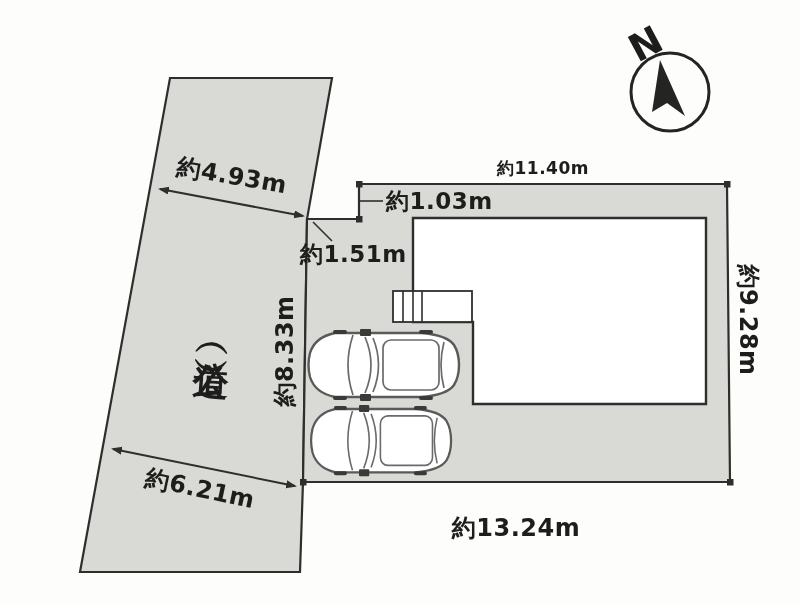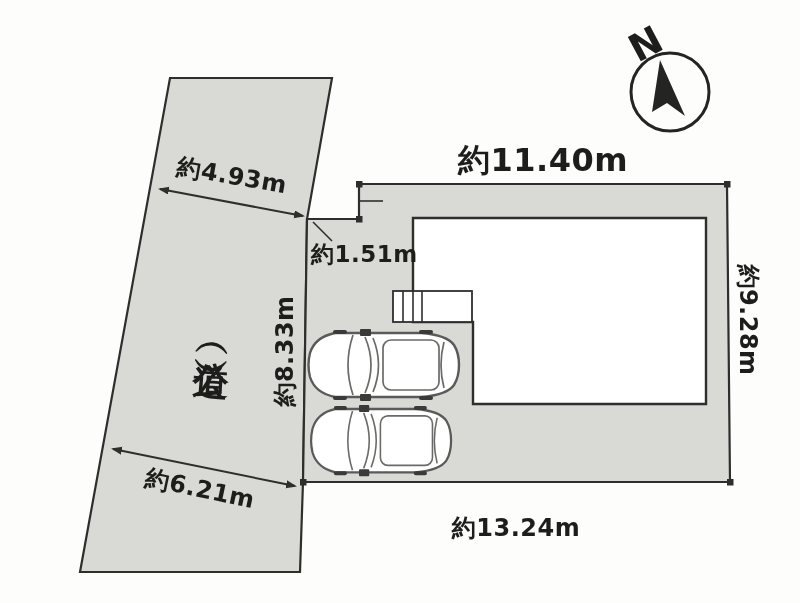--- a/index.html
+++ b/index.html
@@ -21,23 +21,23 @@
   .car-line{fill:none;stroke:#6a6a68;stroke-width:1.7;}
   .car-dark{fill:#3a3a38;stroke:none;}
   .compass-ring{fill:none;stroke:#242422;stroke-width:3;}
   .needle{fill:#242422;}
   
   .lbl{
     position:absolute;font-weight:700;color:var(--c-text,#1d1d1b);
     white-space:nowrap;line-height:1;letter-spacing:.5px;
   }
   #lbl-4-93 {left:232px;top:176px;font-size:24px;transform:translate(-50%,-50%) rotate(10deg);}
-  #lbl-11-40{left:543px;top:160px;font-size:32px;transform:translate(-50%,-50%);}
+  #lbl-11-40{left:543px;top:168px;font-size:17px;transform:translate(-50%,-50%);}
   #lbl-1-03 {left:386px;top:201px;font-size:23px;transform:translate(0,-50%);}
-  #lbl-1-51 {left:311px;top:254px;font-size:23px;transform:translate(0,-50%);}
+  #lbl-1-51 {left:300px;top:254px;font-size:23px;transform:translate(0,-50%);}
   #lbl-9-28 {left:748px;top:320px;font-size:24px;transform:translate(-50%,-50%) rotate(90deg);}
   #lbl-8-33 {left:285px;top:351px;font-size:24px;transform:translate(-50%,-50%) rotate(-90deg);}
   #lbl-6-21 {left:200px;top:489px;font-size:24px;transform:translate(-50%,-50%) rotate(12deg);}
   #lbl-13-24{left:516px;top:504px;font-size:24px;transform:translate(-50%,-50%);margin-top:24px;}
   #lbl-road {left:214px;top:336px;font-size:36px;letter-spacing:2px;
              writing-mode:vertical-rl;transform:translate(-50%,-50%) rotate(4deg);}
   #lbl-north{left:646px;top:44px;font-size:38px;transform:translate(-50%,-50%) rotate(-28deg);}
 </style>
 </head>
 <body>
@@ -101,20 +101,21 @@
     </g>
 
     <g>
       <circle class="compass-ring" cx="670" cy="92" r="39"></circle>
       <path class="needle" d="M660,60 L685,116 L667,103 L652,112 Z"></path>
     </g>
   </svg>
 
   <div class="lbl" id="lbl-4-93">約4.93m</div>
   <div class="lbl" id="lbl-11-40">約11.40m</div>
+  <div class="lbl" id="lbl-1-03">約1.03m</div>
   <div class="lbl" id="lbl-1-51">約1.51m</div>
   <div class="lbl" id="lbl-9-28">約9.28m</div>
   <div class="lbl" id="lbl-8-33">約8.33m</div>
   <div class="lbl" id="lbl-6-21">約6.21m</div>
   <div class="lbl" id="lbl-13-24">約13.24m</div>
   <div class="lbl" id="lbl-road">（公道）</div>
   <div class="lbl" id="lbl-north">N</div>
 
 </div>
 

